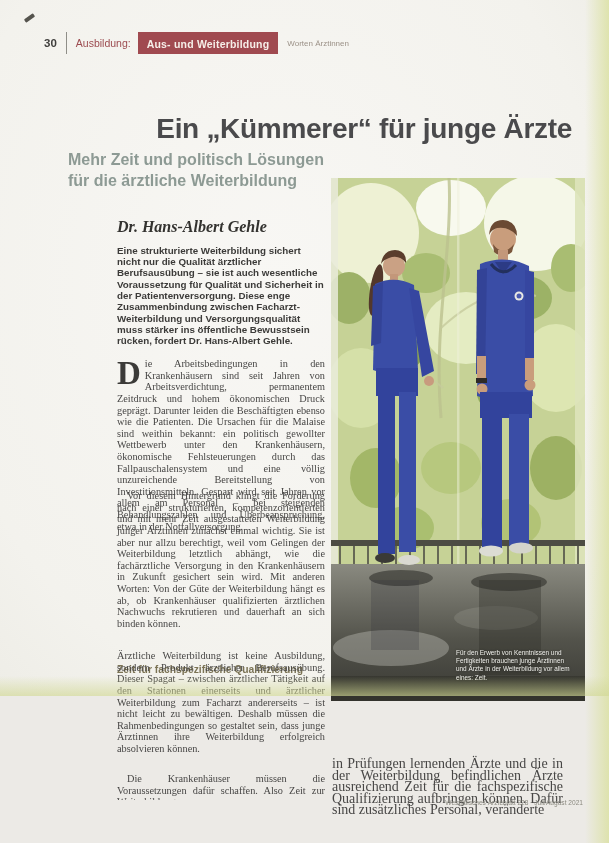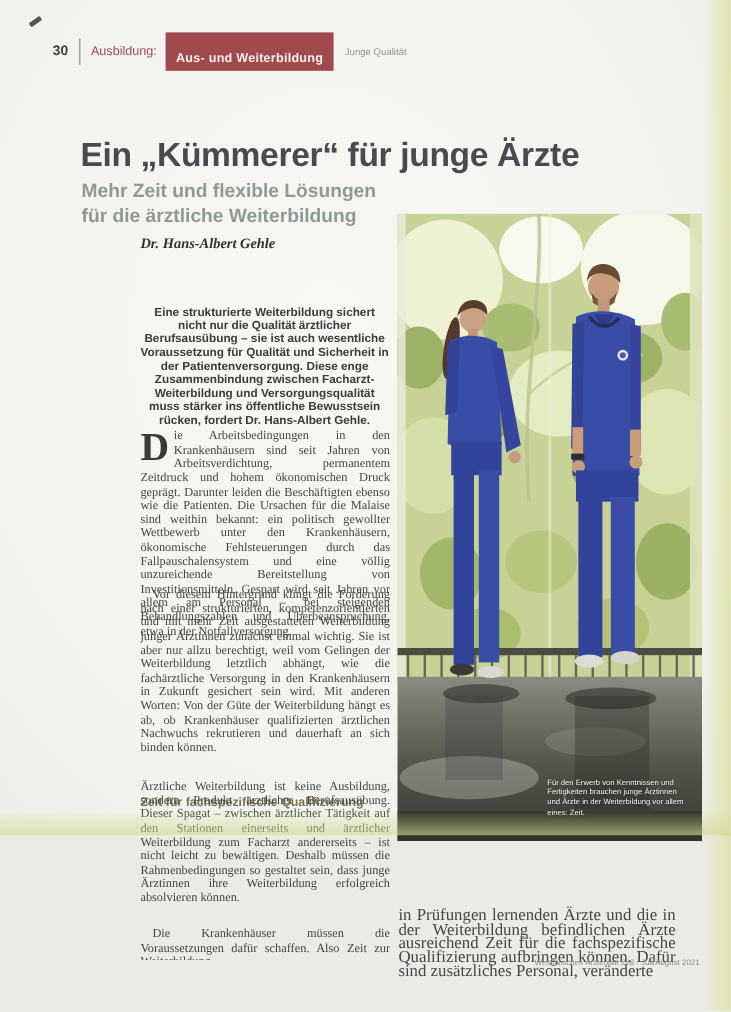--- a/index.html
+++ b/index.html
@@ -14,34 +14,34 @@
       background:linear-gradient(to bottom, rgba(214,220,156,0), rgba(209,216,148,0.65));pointer-events:none;}
   .corner-mark{position:absolute;left:24px;top:16px;width:11px;height:4px;background:#55544e;
       transform:rotate(-35deg);border-radius:1px;}
   
   .kicker{position:absolute;left:44px;top:30px;height:26px;display:flex;align-items:center;
       font-family:"Liberation Sans", sans-serif;}
   .page-number{font-weight:bold;font-size:11.5px;color:#3f3e3c;padding-right:9px;}
   .kicker-divider{width:1px;height:22px;background:#8f8e88;margin-right:9px;}
   .section-label{font-size:10.5px;color:#9c4b50;margin-right:7px;}
   .topic-badge{background:#a04a50;color:#f6efe9;font-weight:bold;font-size:10.5px;
-      padding:16px 9px 4px 9px;letter-spacing:0.2px;}
+      padding:6px 9px 4px 9px;letter-spacing:0.2px;}
   .topic-label{margin-left:9px;font-size:8px;color:#9b9187;}
   
   .article-title{position:absolute;left:67px;top:94px;width:505px;
       font-family:"Liberation Sans", sans-serif;font-weight:bold;font-size:28px;
-      color:#4a4a4c;letter-spacing:-0.3px;}
+      color:#4a4a4c;letter-spacing:-0.3px;text-align:right;}
   .article-subtitle{position:absolute;left:68px;top:137px;width:270px;
       font-family:"Liberation Sans", sans-serif;font-size:16px;line-height:20.5px;color:#8d9a94;}
-  .author-name{position:absolute;left:117px;top:196px;width:208px;
-      font-style:italic;font-weight:bold;font-size:12px;color:#33322f;}
-  
-  .intro-paragraph{position:absolute;left:117px;top:245px;width:207px;
+  .author-name{position:absolute;left:117px;top:218px;width:208px;
+      font-style:italic;font-weight:bold;font-size:16px;color:#33322f;}
+  
+  .intro-paragraph{position:absolute;left:117px;top:235px;width:207px;
       font-family:"Liberation Sans", sans-serif;font-weight:bold;font-size:9.8px;
-      line-height:11.3px;color:#3c3b39;text-align:center;}
+      line-height:11.3px;color:#3c3b39;text-align:left;}
   .bodytext{position:absolute;left:117px;width:208px;font-size:10.3px;line-height:11.6px;
       text-align:justify;color:#474645;hyphens:auto;}
   .p1{top:348px;}
   .p2{top:480px;text-indent:10px;}
   .p3{top:640px;}
   .p4{top:763px;text-indent:10px;height:27px;overflow:hidden;}
   .dropcap{float:left;font-size:33px;line-height:26px;font-weight:bold;color:#3b3a38;
       padding:2px 4px 0 0;}
   .section-subheading{position:absolute;left:117px;top:654px;width:208px;
       font-family:"Liberation Sans", sans-serif;font-weight:bold;font-size:10.3px;color:#7b7355;}
@@ -61,25 +61,25 @@
 
 <div class="page">
 
   <div class="corner-mark"></div>
 
   <div class="kicker">
     <span class="page-number">30</span>
     <span class="kicker-divider"></span>
     <span class="section-label">Ausbildung:</span>
     <span class="topic-badge">Aus- und Weiterbildung</span>
-    <span class="topic-label">Junge Qualität</span>
+    <span class="topic-label">Worten Ärztinnen</span>
   </div>
 
   <h1 class="article-title">Ein „Kümmerer“ für junge Ärzte</h1>
-  <h2 class="article-subtitle">Mehr Zeit und flexible Lösungen für die ärztliche Weiterbildung</h2>
+  <h2 class="article-subtitle">Mehr Zeit und politisch Lösungen für die ärztliche Weiterbildung</h2>
 
   <div class="author-name">Dr. Hans-Albert Gehle</div>
 
   <p class="intro-paragraph">Eine strukturierte Weiterbildung sichert nicht nur die Qualität ärztlicher Berufsausübung – sie ist auch wesentliche Voraussetzung für Qualität und Sicherheit in der Patientenversorgung. Diese enge Zusammenbindung zwischen Facharzt-Weiterbildung und Versorgungsqualität muss stärker ins öffentliche Bewusstsein rücken, fordert Dr. Hans-Albert Gehle.</p>
 
   <p class="bodytext p1"><span class="dropcap">D</span><span>ie Arbeitsbedingungen in den Krankenhäusern sind seit Jahren von Arbeitsverdichtung, permanentem Zeitdruck und hohem ökonomischen Druck geprägt. Darunter leiden die Beschäftigten ebenso wie die Patienten. Die Ursachen für die Malaise sind weithin bekannt: ein politisch gewollter Wettbewerb unter den Krankenhäusern, ökonomische Fehlsteuerungen durch das Fallpauschalensystem und eine völlig unzureichende Bereitstellung von Investitionsmitteln. Gespart wird seit Jahren vor allem am Personal – bei steigenden Behandlungszahlen und Überbeanspruchung, etwa in der Notfallversorgung.</span></p>
 
   <p class="bodytext p2">Vor diesem Hintergrund klingt die Forderung nach einer strukturierten, kompetenzorientierten und mit mehr Zeit ausgestatteten Weiterbildung junger Ärztinnen zunächst einmal wichtig. Sie ist aber nur allzu berechtigt, weil vom Gelingen der Weiterbildung letztlich abhängt, wie die fachärztliche Versorgung in den Krankenhäusern in Zukunft gesichert sein wird. Mit anderen Worten: Von der Güte der Weiterbildung hängt es ab, ob Krankenhäuser qualifizierten ärztlichen Nachwuchs rekrutieren und dauerhaft an sich binden können.</p>
 
   <h3 class="section-subheading">Zeit für fachspezifische Qualifizierung</h3>

